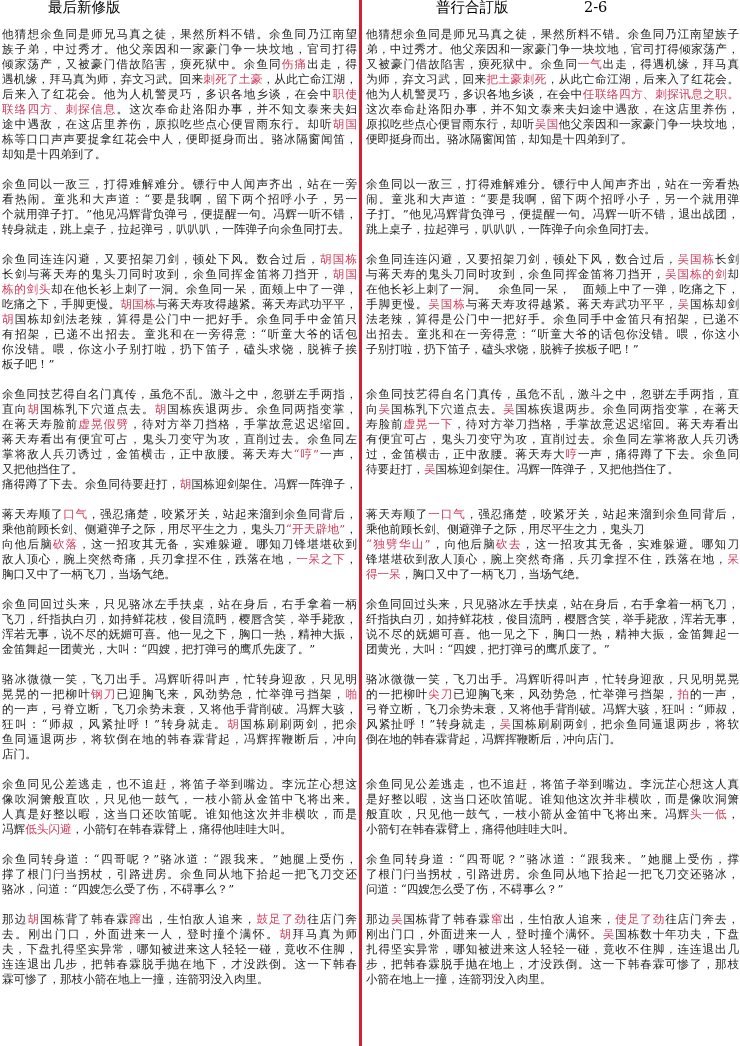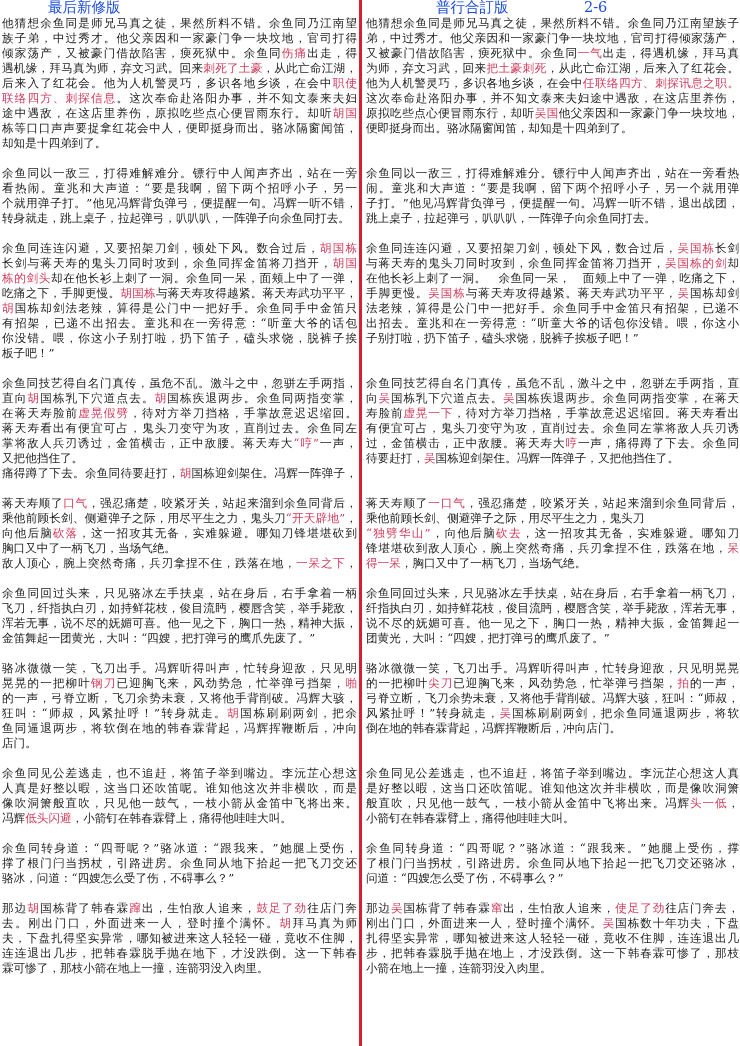--- a/index.html
+++ b/index.html
@@ -1,25 +1,25 @@
 <!DOCTYPE html>
 <html><head>
 <meta charset="utf-8">
 <style>
   html, body { margin: 0; padding: 0; }
   body {
     width: 740px; height: 1046px; background: #ffffff; position: relative; overflow: hidden;
     font-family: "DejaVu Serif", "Liberation Serif", serif; color: var(--text, #222222);
   }
-  .title { position: absolute; top: 0; font-size: 14.5px; line-height: 15px; white-space: nowrap; color: #1d4ed8; }
+  .title { position: absolute; top: 0; font-size: 14.5px; line-height: 15px; white-space: nowrap; color: #000000; }
   #title-left { left: 48px; }
   #title-right { left: 436px; }
   #page-num { left: 584px; }
   #divider { position: absolute; left: 359px; top: 0; width: 2.5px; height: 1046px; background: var(--divider, #d42030); }
-  #body { position: absolute; top: 16px; left: 2px; display: flex; flex-direction: column; row-gap: 15px; }
+  #body { position: absolute; top: 27px; left: 2px; display: flex; flex-direction: column; row-gap: 15px; }
   .row { display: flex; column-gap: 9px; align-items: flex-start; }
   .cell { font-size: 11.6px; line-height: 15px; }
   .cell.left { width: 355px; }
   .cell.right { width: 373px; }
   .line { white-space: nowrap; height: 15px; }
   .line.full { text-align: justify; text-align-last: justify; }
   .red { color: var(--highlight, #d03a5a); }
 </style>
 </head>
 <body style="--text: #222222; --highlight: #d03a5a; --divider: #d42030;">
@@ -106,22 +106,22 @@
         <div class="line full"><span>有便宜可占，鬼头刀变守为攻，直削过去。余鱼同左掌将敌人兵刃诱</span></div>
         <div class="line full"><span>过，金笛横击，正中敌腰。蒋天寿大</span><span class="red">哼</span><span>一声，痛得蹲了下去。余鱼同</span></div>
         <div class="line"><span>待要赶打，</span><span class="red">吴</span><span>国栋迎剑架住。冯辉一阵弹子，又把他挡住了。</span></div>
       </div>
     </div>
     <div class="row">
       <div class="cell left">
         <div class="line full"><span>蒋天寿顺了</span><span class="red">口气</span><span>，强忍痛楚，咬紧牙关，站起来溜到余鱼同背后，</span></div>
         <div class="line full"><span>乘他前顾长剑、侧避弹子之际，用尽平生之力，鬼头刀</span><span class="red">“开天辟地”</span><span>，</span></div>
         <div class="line full"><span>向他后脑</span><span class="red">砍落</span><span>，这一招攻其无备，实难躲避。哪知刀锋堪堪砍到</span></div>
+        <div class="line full"><span>敌人顶心，腕上突然奇痛，兵刃拿捏不住，跌落在地，</span><span class="red">一呆之下</span><span>，</span></div>
         <div class="line"><span>胸口又中了一柄飞刀，当场气绝。</span></div>
-        <div class="line full"><span>敌人顶心，腕上突然奇痛，兵刃拿捏不住，跌落在地，</span><span class="red">一呆之下</span><span>，</span></div>
       </div>
       <div class="cell right">
         <div class="line full"><span>蒋天寿顺了</span><span class="red">一口气</span><span>，强忍痛楚，咬紧牙关，站起来溜到余鱼同背后，</span></div>
         <div class="line"><span>乘他前顾长剑、侧避弹子之际，用尽平生之力，鬼头刀</span></div>
         <div class="line full"><span class="red">“独劈华山”</span><span>，向他后脑</span><span class="red">砍去</span><span>，这一招攻其无备，实难躲避。哪知刀</span></div>
         <div class="line full"><span>锋堪堪砍到敌人顶心，腕上突然奇痛，兵刃拿捏不住，跌落在地，</span><span class="red">呆</span></div>
         <div class="line"><span class="red">得一呆</span><span>，胸口又中了一柄飞刀，当场气绝。</span></div>
       </div>
     </div>
     <div class="row">
@@ -151,22 +151,22 @@
         <div class="line full"><span>骆冰微微一笑，飞刀出手。冯辉听得叫声，忙转身迎敌，只见明晃晃</span></div>
         <div class="line full"><span>的一把柳叶</span><span class="red">尖刀</span><span>已迎胸飞来，风劲势急，忙举弹弓挡架，</span><span class="red">拍</span><span>的一声，</span></div>
         <div class="line full"><span>弓脊立断，飞刀余势未衰，又将他手背削破。冯辉大骇，狂叫：“师叔，</span></div>
         <div class="line full"><span>风紧扯呼！”转身就走，</span><span class="red">吴</span><span>国栋刷刷两剑，把余鱼同逼退两步，将软</span></div>
         <div class="line"><span>倒在地的韩春霖背起，冯辉挥鞭断后，冲向店门。</span></div>
       </div>
     </div>
     <div class="row">
       <div class="cell left">
         <div class="line full"><span>余鱼同见公差逃走，也不追赶，将笛子举到嘴边。李沅芷心想这</span></div>
+        <div class="line full"><span>像吹洞箫般直吹，只见他一鼓气，一枝小箭从金笛中飞将出来。</span></div>
         <div class="line full"><span>人真是好整以暇，这当口还吹笛呢。谁知他这次并非横吹，而是</span></div>
-        <div class="line full"><span>像吹洞箫般直吹，只见他一鼓气，一枝小箭从金笛中飞将出来。</span></div>
         <div class="line"><span>冯辉</span><span class="red">低头闪避</span><span>，小箭钉在韩春霖臂上，痛得他哇哇大叫。</span></div>
       </div>
       <div class="cell right">
         <div class="line full"><span>余鱼同见公差逃走，也不追赶，将笛子举到嘴边。李沅芷心想这人真</span></div>
         <div class="line full"><span>是好整以暇，这当口还吹笛呢。谁知他这次并非横吹，而是像吹洞箫</span></div>
         <div class="line full"><span>般直吹，只见他一鼓气，一枝小箭从金笛中飞将出来。冯辉</span><span class="red">头一低</span><span>，</span></div>
         <div class="line"><span>小箭钉在韩春霖臂上，痛得他哇哇大叫。</span></div>
       </div>
     </div>
     <div class="row">

